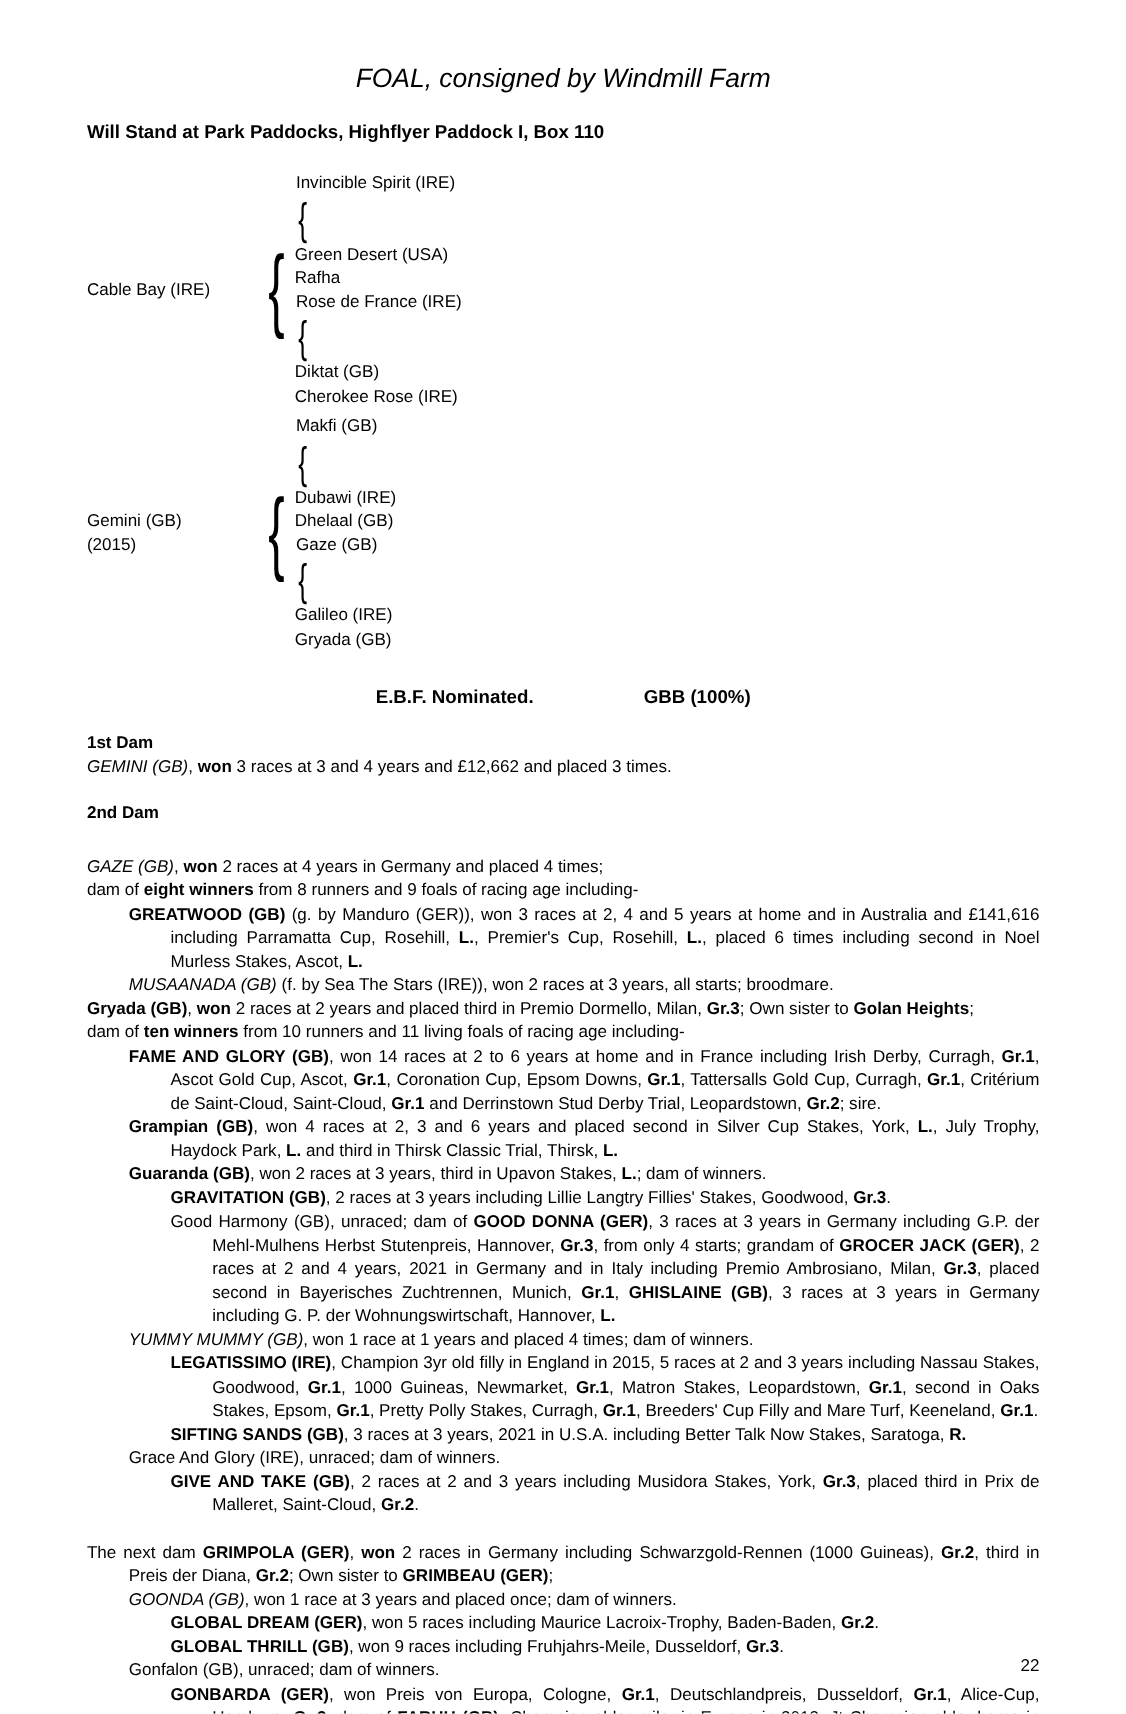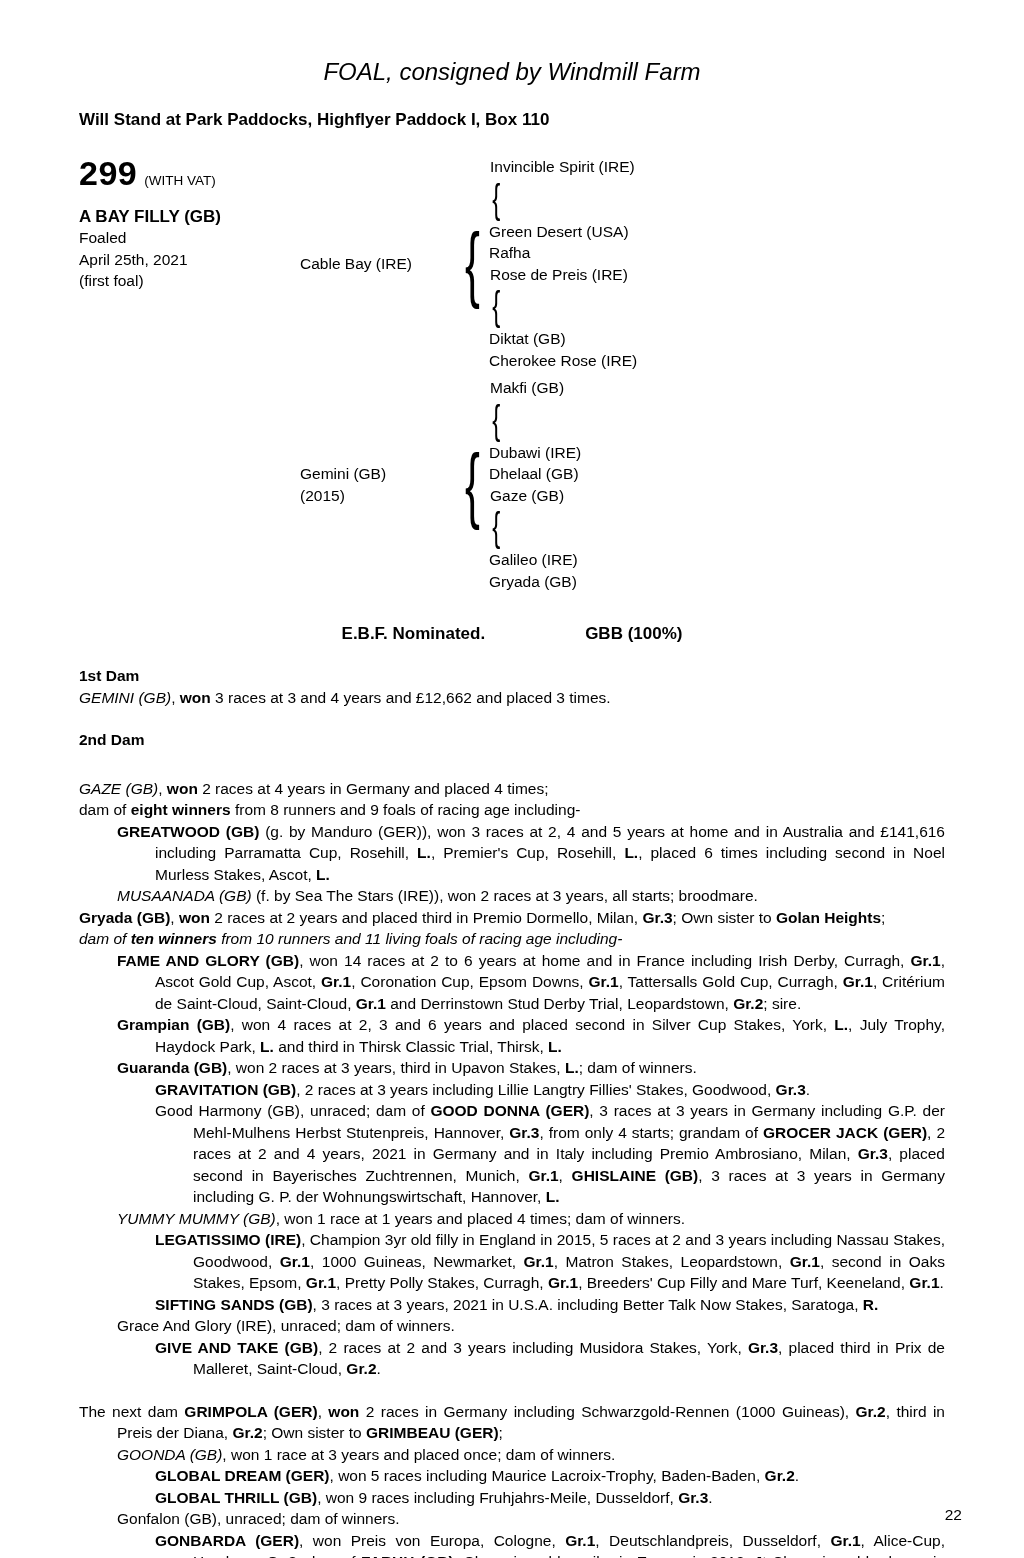--- a/index.html
+++ b/index.html
@@ -34,62 +34,52 @@
 
   .ebf { display:flex; justify-content:center; gap:100px; font-weight:bold; font-size:17px; margin-top:32px; }
 
   .cat-body { font-size:15.5px; line-height:21.5px; }
   .h { font-weight:bold; margin-top:21px; }
   .p { text-align:justify; }
   .p.gap { margin-top:21px; }
   .b { font-weight:bold; }
   .i { font-style:italic; }
 
-  .page-num { position:absolute; right:62px; bottom:34px; font-size:15.5px; }
+  .page-num { position:absolute; right:79px; bottom:34px; font-size:15.5px; }
 </style>
 </head>
 <body>
 
 <div class="page">
 
   <div class="consignor">FOAL, consigned by Windmill Farm</div>
   <div class="stand">Will Stand at Park Paddocks, Highflyer Paddock I, Box 110</div>
 
   <div class="ped-wrap">
-    <div class="lot-col">
-      <div class="lot-line">
-        <span class="lot-num">299</span>
-        <span class="vat">(WITH VAT)</span>
-      </div>
-      <div class="horse-name">A BAY FILLY (GB)</div>
-      <div class="plain">Foaled</div>
-      <div class="plain">April 25th, 2021</div>
-      <div class="plain">(first foal)</div>
-    </div>
 
     <div class="ped">
 
       <div class="half">
         <div class="g1">Cable Bay (IRE)</div>
         <div class="bracewrap b1w">
             <span class="brace b1">{</span>
           </div>
         <div class="g2col">
           <div class="unit">
             <div class="g2name">Invincible Spirit (IRE)</div>
             <div class="bracewrap b2w">
                 <span class="brace b2">{</span>
               </div>
             <div class="g3col">
               <div class="g3">Green Desert (USA)</div>
               <div class="g3">Rafha</div>
             </div>
           </div>
           <div class="unit">
-            <div class="g2name">Rose de Preis (IRE)</div>
+            <div class="g2name">Rose de France (IRE)</div>
             <div class="bracewrap b2w">
                 <span class="brace b2">{</span>
               </div>
             <div class="g3col">
               <div class="g3">Diktat (GB)</div>
               <div class="g3">Cherokee Rose (IRE)</div>
             </div>
           </div>
         </div>
       </div>
@@ -135,21 +125,21 @@
 
   <div class="cat-body">
       <div class="h">1st Dam</div>
       <div class="p" style="padding-left: 38px; text-indent: -38px;"><span class="i">GEMINI (GB)</span><span>, </span><span class="b">won</span><span> 3 races at 3 and 4 years and £12,662 and placed 3 times.</span></div>
       <div class="h">2nd Dam</div>
       <div class="p" style="padding-left: 38px; text-indent: -38px; margin-top: 27px;"><span class="i">GAZE (GB)</span><span>, </span><span class="b">won</span><span> 2 races at 4 years in Germany and placed 4 times;</span></div>
       <div class="p" style="padding-left: 38px; text-indent: -38px;"><span>dam of </span><span class="b">eight winners</span><span> from 8 runners and 9 foals of racing age including-</span></div>
       <div class="p" style="padding-left: 76px; text-indent: -38px;"><span class="b">GREATWOOD (GB)</span><span> (g. by Manduro (GER)), won 3 races at 2, 4 and 5 years at home and in Australia and £141,616 including Parramatta Cup, Rosehill, </span><span class="b">L.</span><span>, Premier's Cup, Rosehill, </span><span class="b">L.</span><span>, placed 6 times including second in Noel Murless Stakes, Ascot, </span><span class="b">L.</span></div>
       <div class="p" style="padding-left: 76px; text-indent: -38px;"><span class="i">MUSAANADA (GB)</span><span> (f. by Sea The Stars (IRE)), won 2 races at 3 years, all starts; broodmare.</span></div>
       <div class="p" style="padding-left: 38px; text-indent: -38px;"><span class="b">Gryada (GB)</span><span>, </span><span class="b">won</span><span> 2 races at 2 years and placed third in Premio Dormello, Milan, </span><span class="b">Gr.3</span><span>; Own sister to </span><span class="b">Golan Heights</span><span>;</span></div>
-      <div class="p" style="padding-left: 38px; text-indent: -38px; font-style: italic;"><span>dam of </span><span class="b">ten winners</span><span> from 10 runners and 11 living foals of racing age including-</span></div>
+      <div class="p" style="padding-left: 38px; text-indent: -38px;"><span>dam of </span><span class="b">ten winners</span><span> from 10 runners and 11 living foals of racing age including-</span></div>
       <div class="p" style="padding-left: 76px; text-indent: -38px;"><span class="b">FAME AND GLORY (GB)</span><span>, won 14 races at 2 to 6 years at home and in France including Irish Derby, Curragh, </span><span class="b">Gr.1</span><span>, Ascot Gold Cup, Ascot, </span><span class="b">Gr.1</span><span>, Coronation Cup, Epsom Downs, </span><span class="b">Gr.1</span><span>, Tattersalls Gold Cup, Curragh, </span><span class="b">Gr.1</span><span>, Critérium de Saint-Cloud, Saint-Cloud, </span><span class="b">Gr.1</span><span> and Derrinstown Stud Derby Trial, Leopardstown, </span><span class="b">Gr.2</span><span>; sire.</span></div>
       <div class="p" style="padding-left: 76px; text-indent: -38px;"><span class="b">Grampian (GB)</span><span>, won 4 races at 2, 3 and 6 years and placed second in Silver Cup Stakes, York, </span><span class="b">L.</span><span>, July Trophy, Haydock Park, </span><span class="b">L.</span><span> and third in Thirsk Classic Trial, Thirsk, </span><span class="b">L.</span></div>
       <div class="p" style="padding-left: 76px; text-indent: -38px;"><span class="b">Guaranda (GB)</span><span>, won 2 races at 3 years, third in Upavon Stakes, </span><span class="b">L.</span><span>; dam of winners.</span></div>
       <div class="p" style="padding-left: 114px; text-indent: -38px;"><span class="b">GRAVITATION (GB)</span><span>, 2 races at 3 years including Lillie Langtry Fillies' Stakes, Goodwood, </span><span class="b">Gr.3</span><span>.</span></div>
       <div class="p" style="padding-left: 114px; text-indent: -38px;"><span>Good Harmony (GB), unraced; dam of </span><span class="b">GOOD DONNA (GER)</span><span>, 3 races at 3 years in Germany including G.P. der Mehl-Mulhens Herbst Stutenpreis, Hannover, </span><span class="b">Gr.3</span><span>, from only 4 starts; grandam of </span><span class="b">GROCER JACK (GER)</span><span>, 2 races at 2 and 4 years, 2021 in Germany and in Italy including Premio Ambrosiano, Milan, </span><span class="b">Gr.3</span><span>, placed second in Bayerisches Zuchtrennen, Munich, </span><span class="b">Gr.1</span><span>, </span><span class="b">GHISLAINE (GB)</span><span>, 3 races at 3 years in Germany including G. P. der Wohnungswirtschaft, Hannover, </span><span class="b">L.</span></div>
       <div class="p" style="padding-left: 76px; text-indent: -38px;"><span class="i">YUMMY MUMMY (GB)</span><span>, won 1 race at 1 years and placed 4 times; dam of winners.</span></div>
       <div class="p" style="padding-left: 114px; text-indent: -38px;"><span class="b">LEGATISSIMO (IRE)</span><span>, Champion 3yr old filly in England in 2015, 5 races at 2 and 3 years including Nassau Stakes, Goodwood, </span><span class="b">Gr.1</span><span>, 1000 Guineas, Newmarket, </span><span class="b">Gr.1</span><span>, Matron Stakes, Leopardstown, </span><span class="b">Gr.1</span><span>, second in Oaks Stakes, Epsom, </span><span class="b">Gr.1</span><span>, Pretty Polly Stakes, Curragh, </span><span class="b">Gr.1</span><span>, Breeders' Cup Filly and Mare Turf, Keeneland, </span><span class="b">Gr.1</span><span>.</span></div>
       <div class="p" style="padding-left: 114px; text-indent: -38px;"><span class="b">SIFTING SANDS (GB)</span><span>, 3 races at 3 years, 2021 in U.S.A. including Better Talk Now Stakes, Saratoga, </span><span class="b">R.</span></div>
       <div class="p" style="padding-left: 76px; text-indent: -38px;"><span>Grace And Glory (IRE), unraced; dam of winners.</span></div>
       <div class="p" style="padding-left: 114px; text-indent: -38px;"><span class="b">GIVE AND TAKE (GB)</span><span>, 2 races at 2 and 3 years including Musidora Stakes, York, </span><span class="b">Gr.3</span><span>, placed third in Prix de Malleret, Saint-Cloud, </span><span class="b">Gr.2</span><span>.</span></div>

